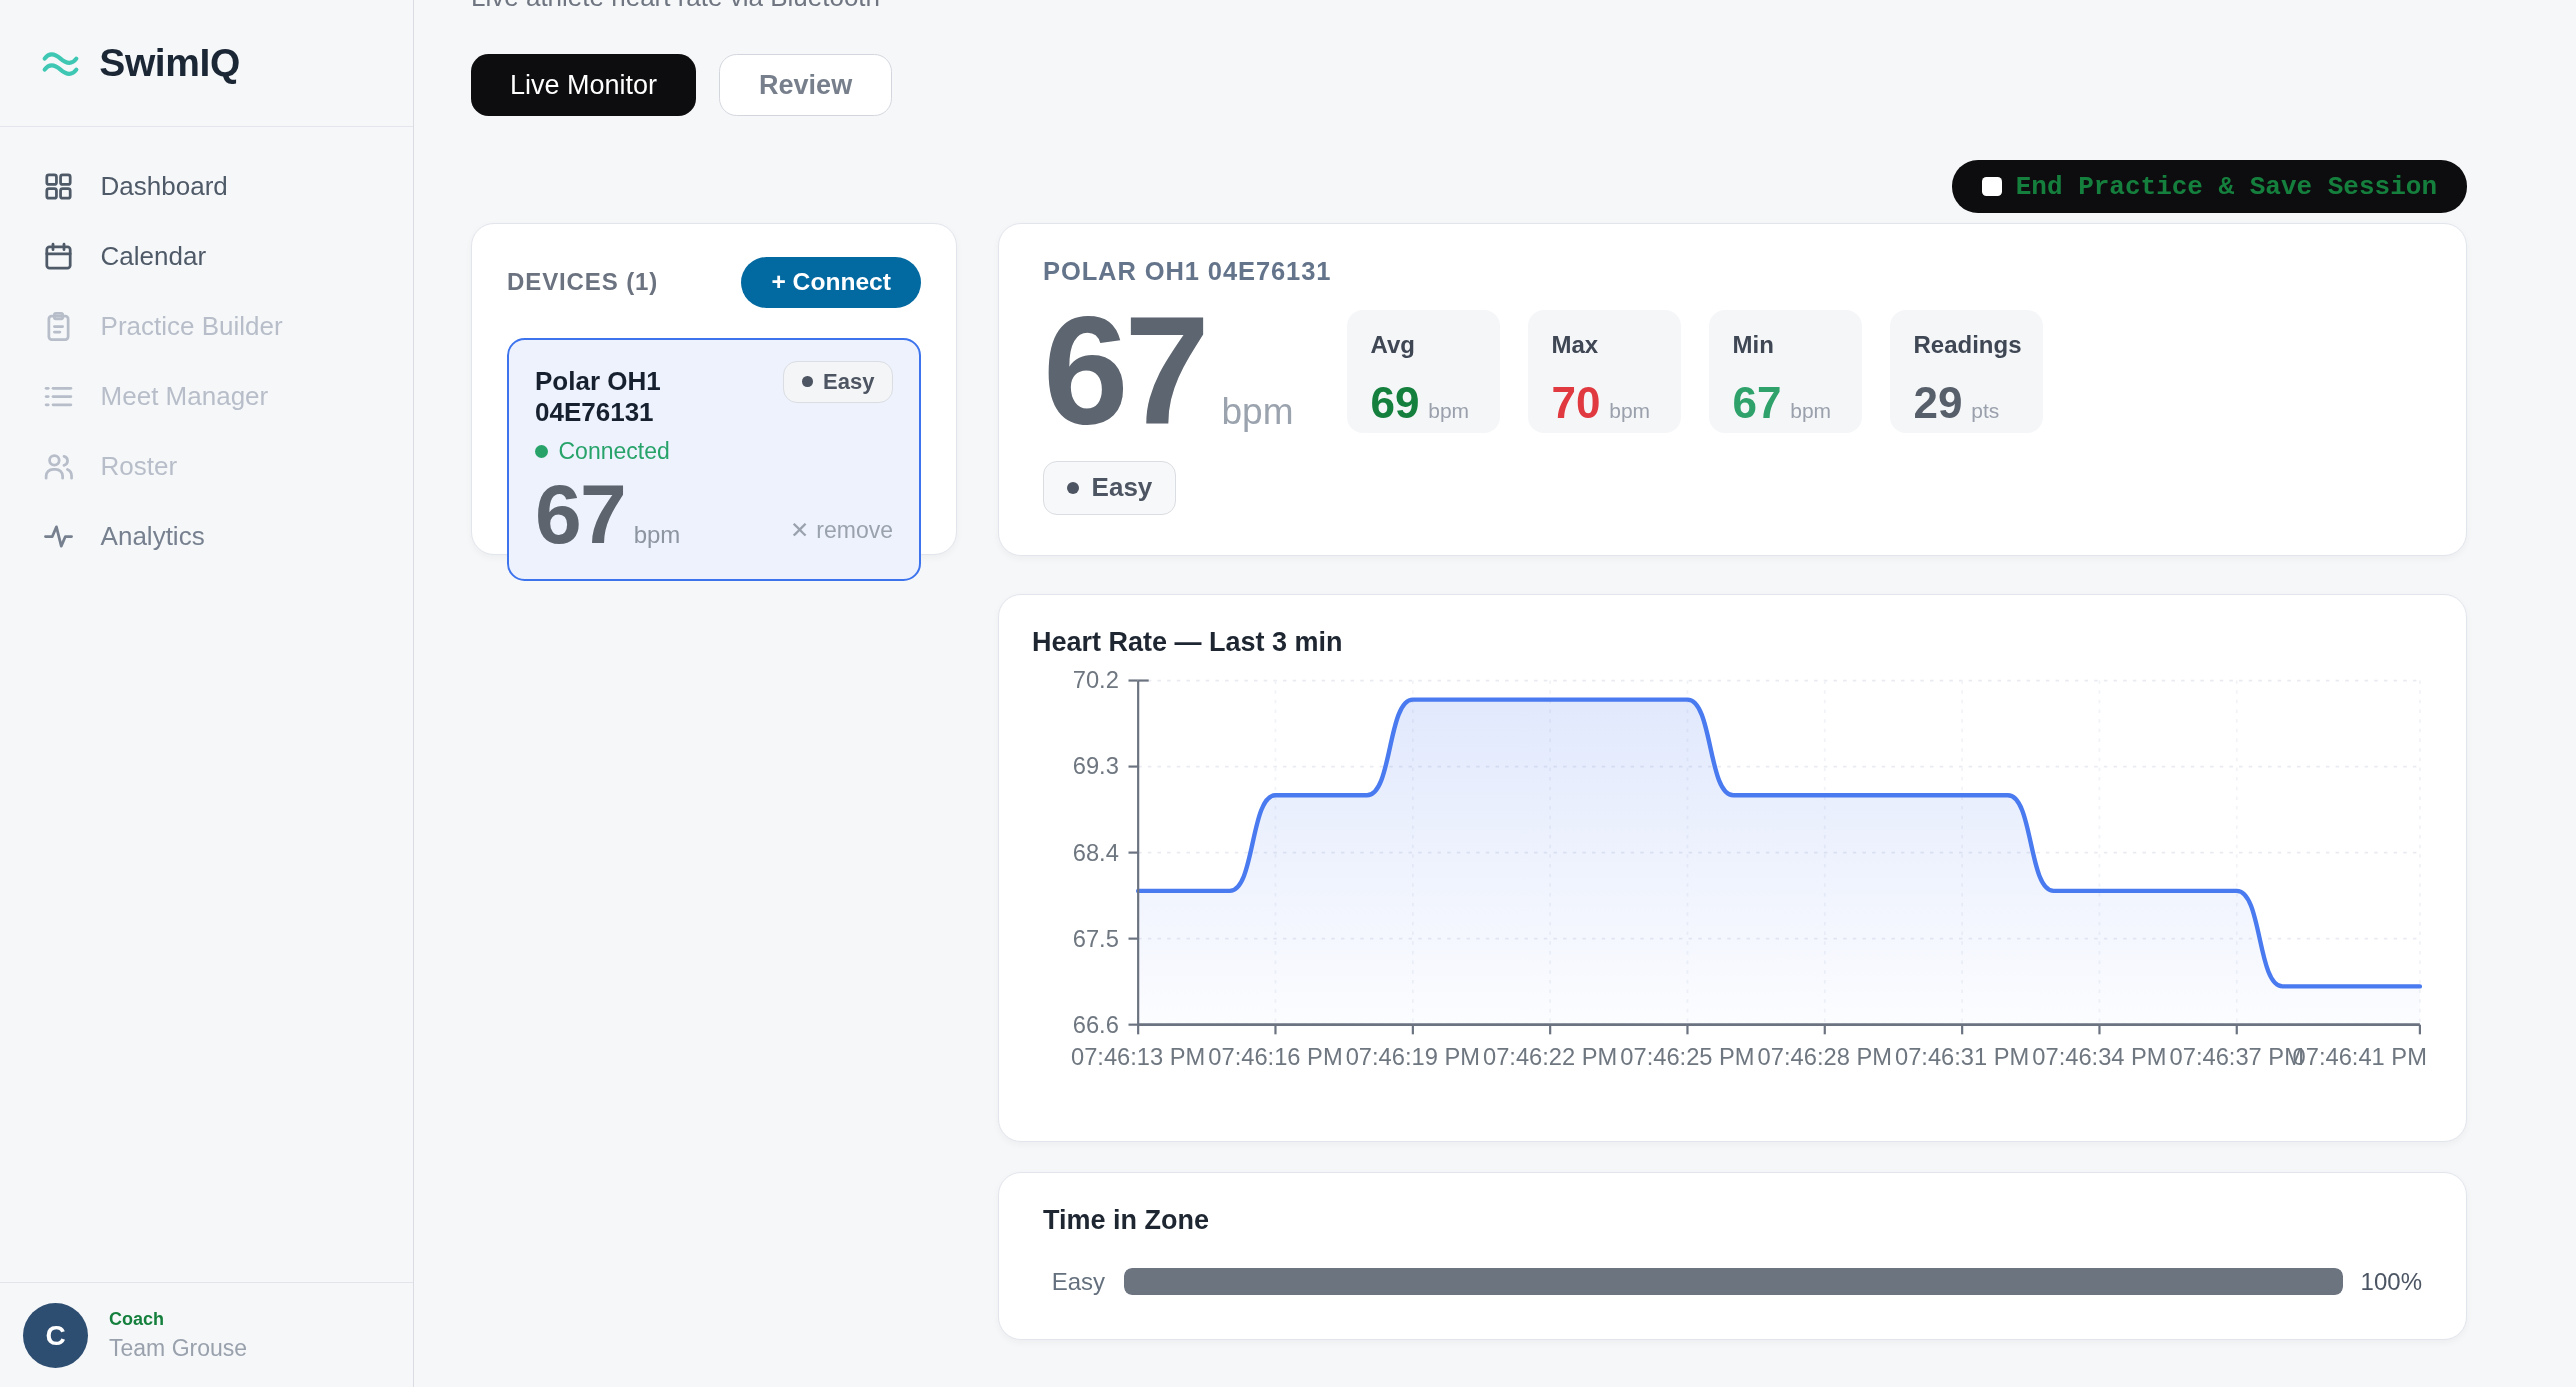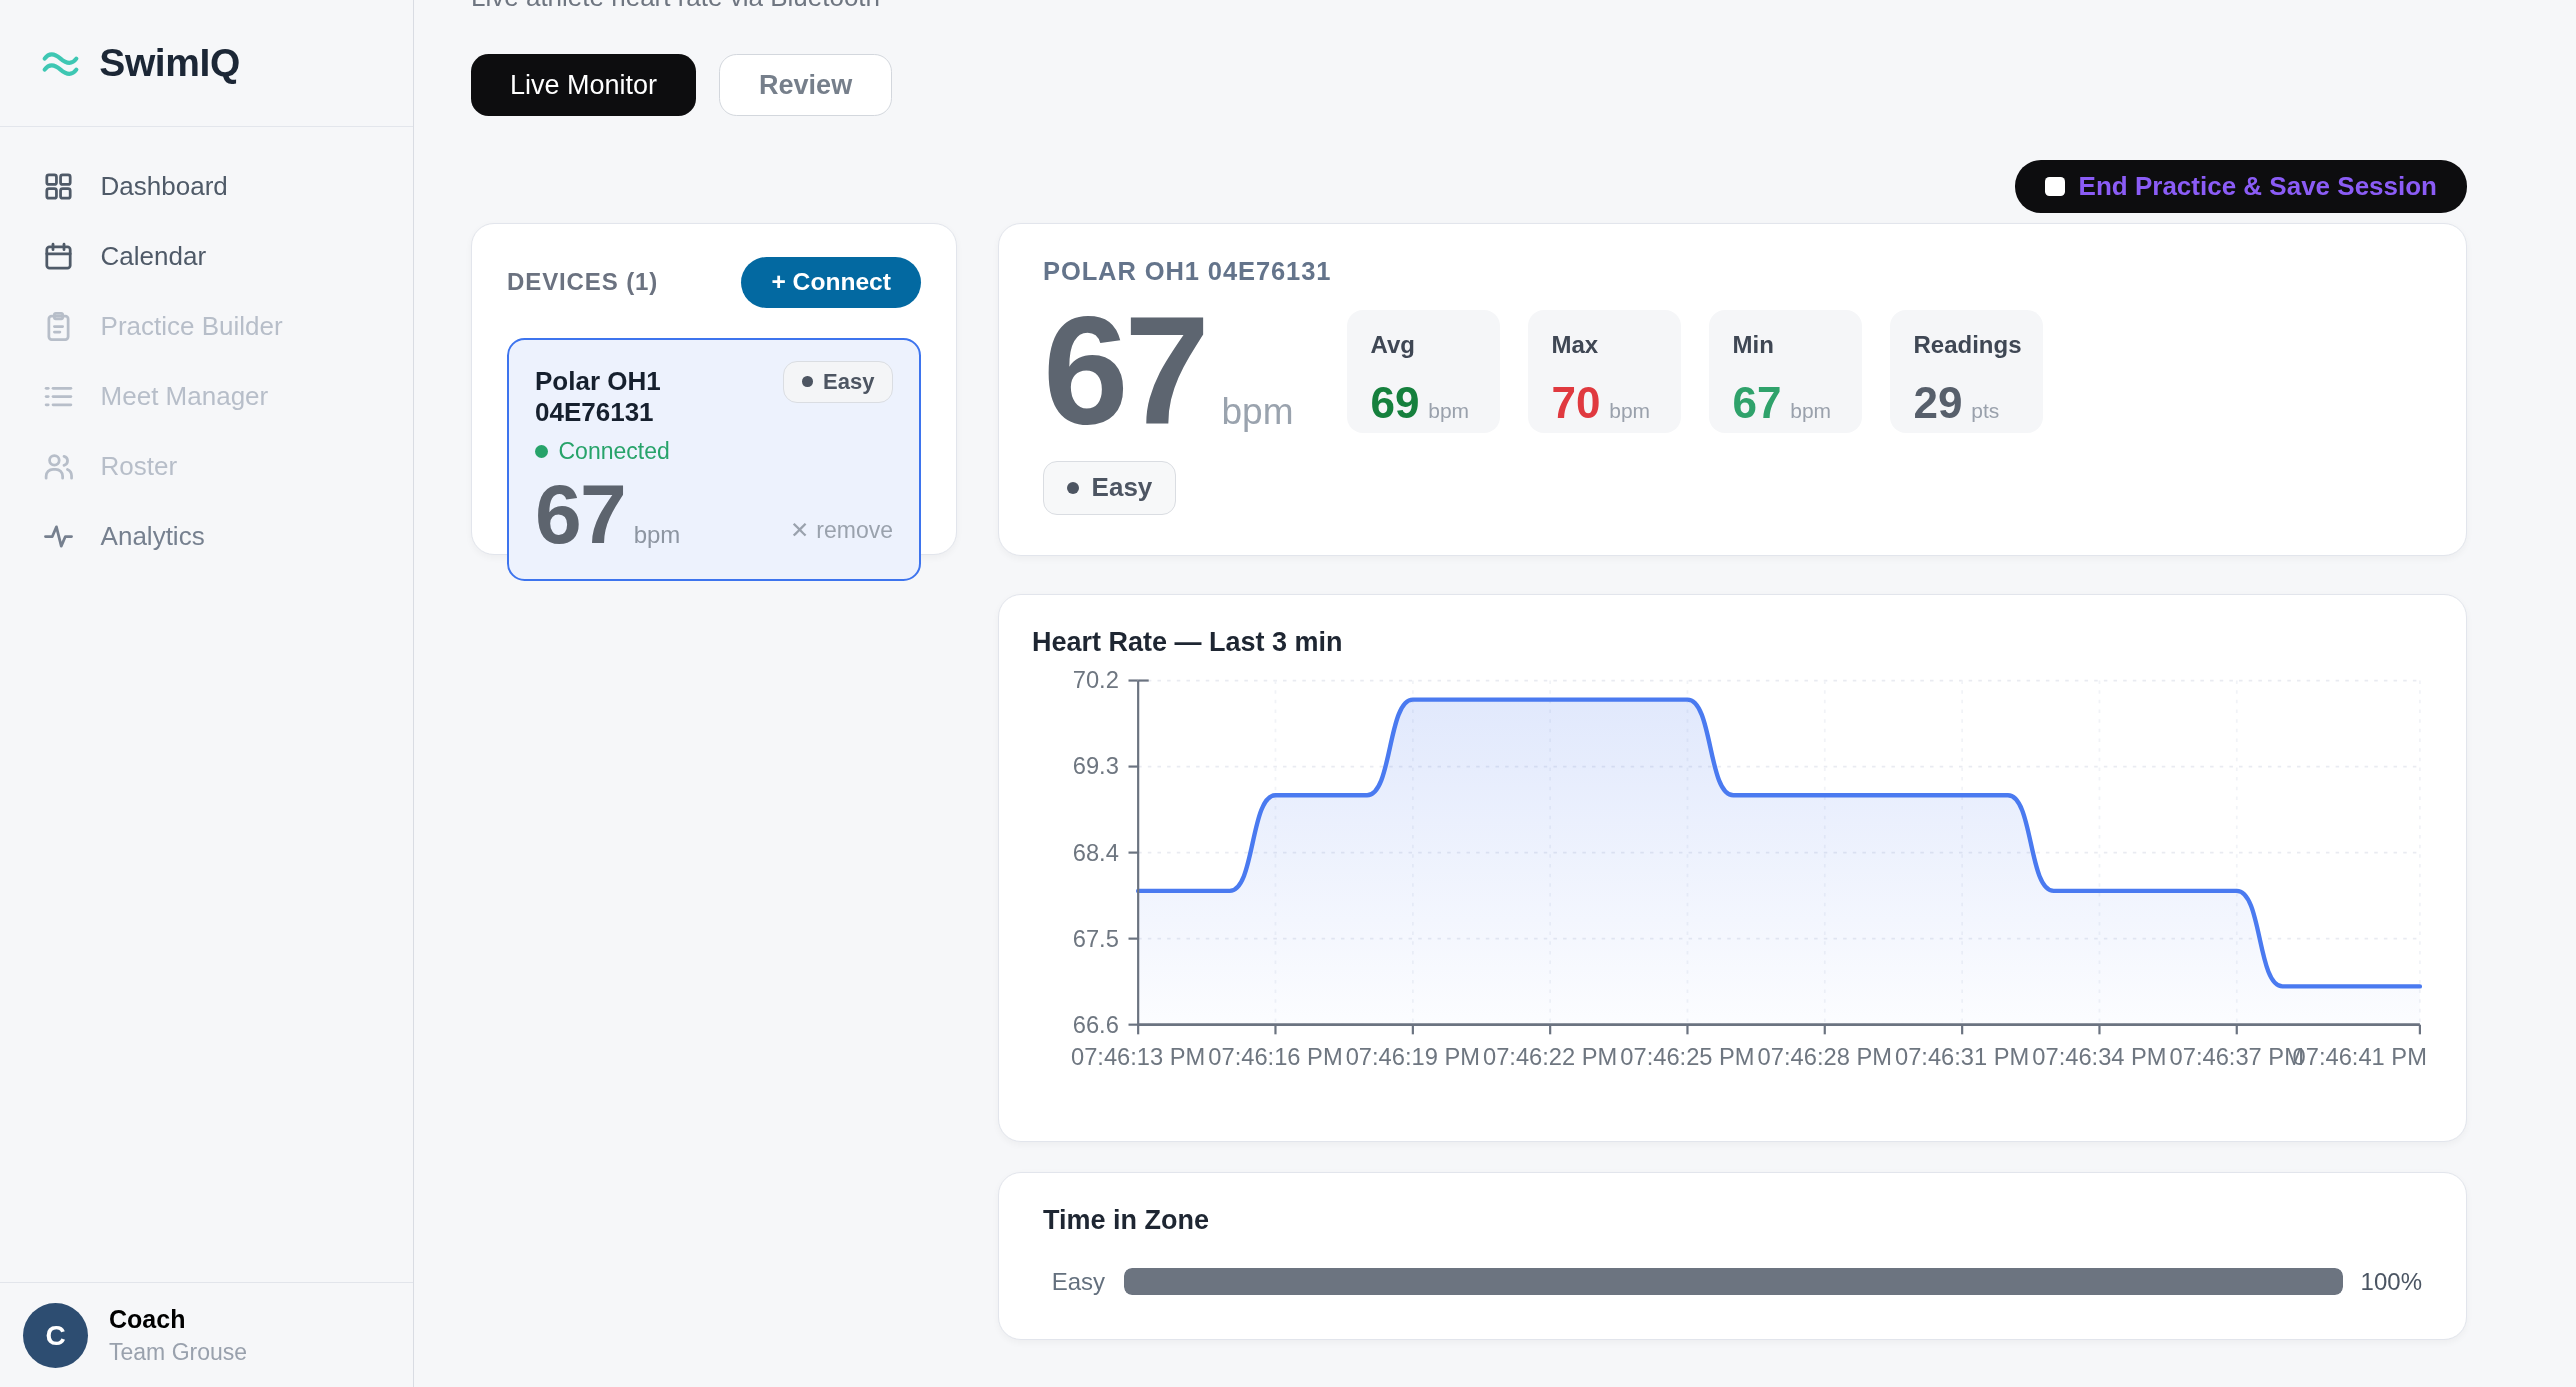--- a/index.html
+++ b/index.html
@@ -16,32 +16,32 @@
   .nav-item { height:70px; display:flex; align-items:center; gap:24.6px; padding-left:28px; font-size:26px; cursor:pointer; position:relative; border-radius:21px; }
   .nav-item .nav-icon { width:35px; height:35px; display:flex; align-items:center; justify-content:center; }
   .nav-item.default { color:#4f5a68; }
   .nav-item.muted { color:#b7bec9; }
   .nav-item.dim { color:#76808f; }
   .nav-item.active { background:#ffffff; color:#101c2e; font-weight:700; box-shadow:0 5.3px 16px rgba(20,28,45,0.08); }
   .nav-item.active::before { content:""; position:absolute; left:0; top:50%; transform:translateY(-50%); width:8px; height:37px; border-radius:5.3px; background:#3ec7b3; }
   .nav-icon svg { stroke:currentColor; }
   .user-row { position:absolute; left:0; right:0; bottom:0; height:106px; border-top:1.8px solid #e2e5eb; display:flex; align-items:center; padding:0 23px; gap:21px; background:#f6f7f9; }
   .avatar { width:65px; height:65px; border-radius:50%; background:#2d4d71; color:#ffffff; display:flex; align-items:center; justify-content:center; font-size:28px; font-weight:700; flex:0 0 65px; }
-  .user-name { font-size:25px; font-weight:700; color:#000000; }
+  .user-name { font-size:18px; font-weight:700; color:#15803d; }
   .user-team { font-size:23px; color:#99a1ad; margin-top:5.3px; }
 
   
   .main { flex:1; position:relative; padding:0 110px 0 57px; }
   .subtitle { position:absolute; top:-18.5px; left:57px; font-size:26px; color:#6f7681; white-space:nowrap; }
   .tabs-row { margin-top:54px; display:flex; gap:23px; }
   .tab { height:62px; padding:0 39px; border-radius:17.6px; font-size:27px; display:flex; align-items:center; justify-content:center; cursor:pointer; }
   .tab.active { background:#0d0d0f; color:#ffffff; font-weight:400; border:none; }
   .tab.inactive { background:#ffffff; color:#767f8b; font-weight:600; border:1.8px solid #d3d7dd; }
   .end-row { margin-top:44px; display:flex; justify-content:flex-end; }
-  .end-btn { height:53px; border-radius:26px; background:#0d0d0f; color:#8b5cf6; border:none; font-size:26px; font-weight:700; font-family:Liberation Sans, sans-serif; display:flex; align-items:center; gap:14px; padding:0 30px; cursor:pointer; }
+  .end-btn { height:53px; border-radius:26px; background:#0d0d0f; color:#15803d; border:none; font-size:26px; font-weight:700; font-family:Liberation Mono, monospace; display:flex; align-items:center; gap:14px; padding:0 30px; cursor:pointer; }
   .stop-sq { width:19.3px; height:19.3px; background:#ffffff; border-radius:4.4px; }
 
   .content-row { margin-top:9.7px; display:flex; gap:41px; align-items:flex-start; }
   .card { background:#ffffff; border:1.8px solid #e2e5ec; border-radius:23px; box-shadow:0 2.6px 7px rgba(18,25,38,0.04); }
 
   
   .devices-card { width:486px; flex:0 0 486px; padding:33px 35px; height:332px; }
   .devices-head { display:flex; align-items:center; justify-content:space-between; }
   .devices-title { font-size:24px; font-weight:700; letter-spacing:0.9px; color:#6b7280; }
   .connect-btn { height:51px; border-radius:25.5px; background:#0369a1; color:#fff; border:none; font-size:24.6px; font-weight:700; font-family:inherit; padding:0 30px; cursor:pointer; }

